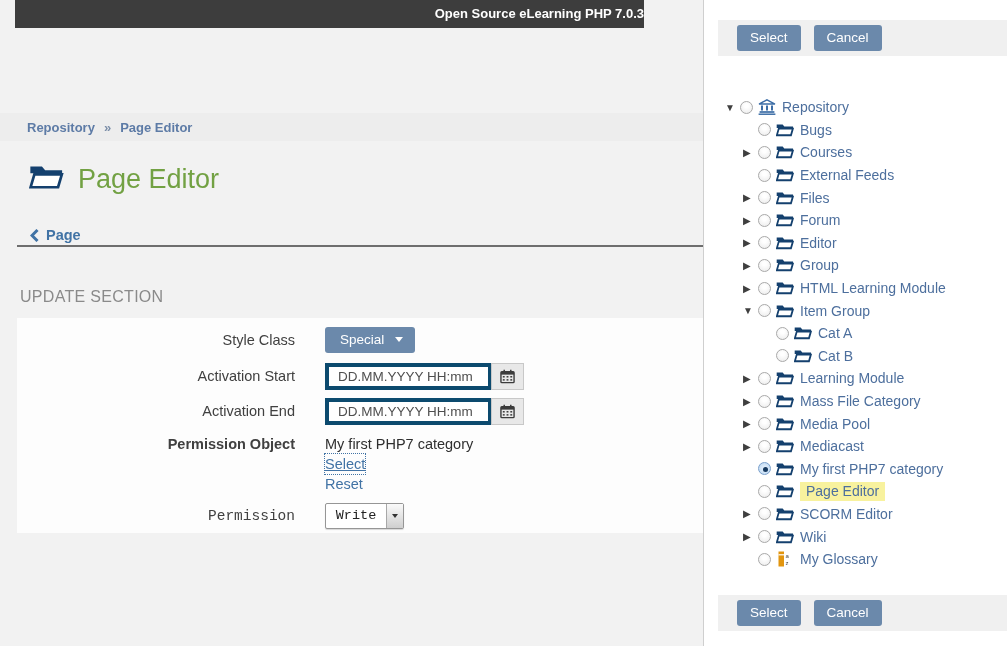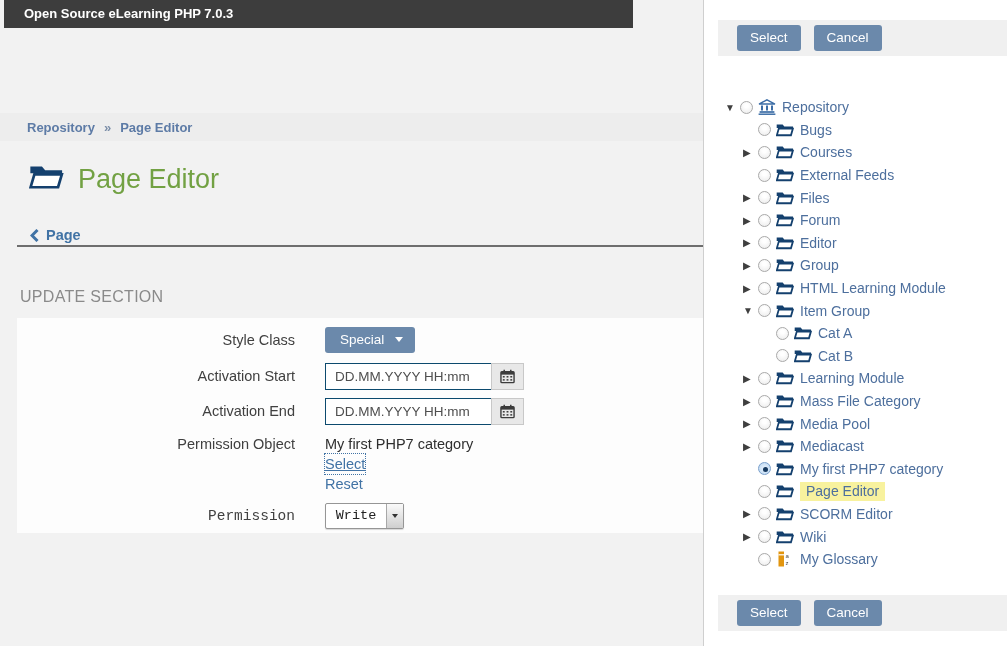--- a/index.html
+++ b/index.html
@@ -2,21 +2,21 @@
 <html><head>
 <meta charset="utf-8">
 <style>
   * { margin:0; padding:0; box-sizing:border-box; }
   html,body { width:1007px; height:646px; }
   body { font-family:"Liberation Sans", sans-serif; background:#fff; }
   #stage { position:relative; width:1007px; height:646px; overflow:hidden; background:#fff; }
 
   
   #main { position:absolute; left:0; top:0; width:703px; height:646px; background:#f2f2f2; }
-  .topbar { position:absolute; left:4px; top:0; width:629px; height:28px; background:#3d3d3d; }
+  .topbar { position:absolute; left:15px; top:0; width:629px; height:28px; background:#3d3d3d;text-align:right; }
   .topbar span { display:block; padding-left:20px; line-height:28px; color:#fff; font-size:13px; font-weight:bold; }
 
   .header { position:absolute; left:0; top:28px; width:703px; height:85px; background:#fff; }
   .logo { position:absolute; left:20px; top:29px; width:55px; height:51px; background:#17455f;
           display:flex; align-items:flex-end; justify-content:center; cursor:pointer; }
   .logo span { color:#fff; font-size:13px; font-weight:bold; letter-spacing:.5px; padding-bottom:7px; }
   .nav { position:absolute; left:103px; top:78px; display:flex; gap:44px; }
   .nav-item { display:flex; align-items:center; gap:8px; font-size:13.5px; color:#5e5e5e; letter-spacing:.3px; cursor:pointer; }
   .caret-down { width:0; height:0; border-left:4px solid transparent; border-right:4px solid transparent; border-top:5px solid #5e5e5e; }
 
@@ -34,30 +34,30 @@
 
   .section-title { position:absolute; left:20px; top:288px; font-size:16px; color:#8a8a8a; letter-spacing:.3px; }
 
   .panel { position:absolute; left:17px; top:318px; width:686px; height:215px; background:#fdfdfd; }
   .frow { position:absolute; left:0; right:0; display:flex; align-items:flex-start; }
   .flabel { width:278px; text-align:right; font-size:14.5px; color:#404040; }
   .fctrl { margin-left:30px; }
   .r1 { top:9px; }  .r1 .flabel { line-height:27px; }
   .r2 { top:45px; } .r2 .flabel { line-height:27px; }
   .r3 { top:80px; } .r3 .flabel { line-height:27px; }
-  .r4 { top:116px; } .r4 .flabel { line-height:20px; }
+  .r4 { top:116px; } .r4 .flabel { line-height:20px;font-weight:bold; }
   .r5 { top:185px;font-family:Liberation Mono, monospace; } .r5 .flabel { line-height:27px; }
 
   .btn-blue { display:inline-flex; align-items:center; background:#6b89ab; color:#fff; font-size:13.5px;
               border:none; border-radius:3px; padding:5px 13px 6px; cursor:pointer; font-family:inherit; }
   .style-btn { padding:5px 12px 6px 15px; }
   .style-btn .caret-down { border-top-color:#fff; margin-left:11px; }
 
   .dategroup { display:flex; }
-  .dategroup input { width:167px; height:27px; border:1px solid #0c4a6e; padding:0 9px; font-size:13.5px;
+  .dategroup input { width:167px; height:27px; border:4px solid #0c4a6e; padding:0 9px; font-size:13.5px;
                      color:#4f4f4f; font-family:inherit; background:#fff; }
   .dategroup input::placeholder { color:#4f4f4f; opacity:1; }
   .cal-btn { width:33px; height:27px; margin-left:-1px; background:#e8e8e8; border:1px solid #c8c8c8;
              display:flex; align-items:center; justify-content:center; cursor:pointer; }
 
   .perm-obj { font-size:14.5px; line-height:20px; }
   .perm-obj .val { color:#2f2f2f; }
   .perm-obj a { color:#4173a5; cursor:pointer; }
   .perm-obj .sel { text-decoration:underline; outline:1px dotted #4173a5; display:inline-block; }
 

